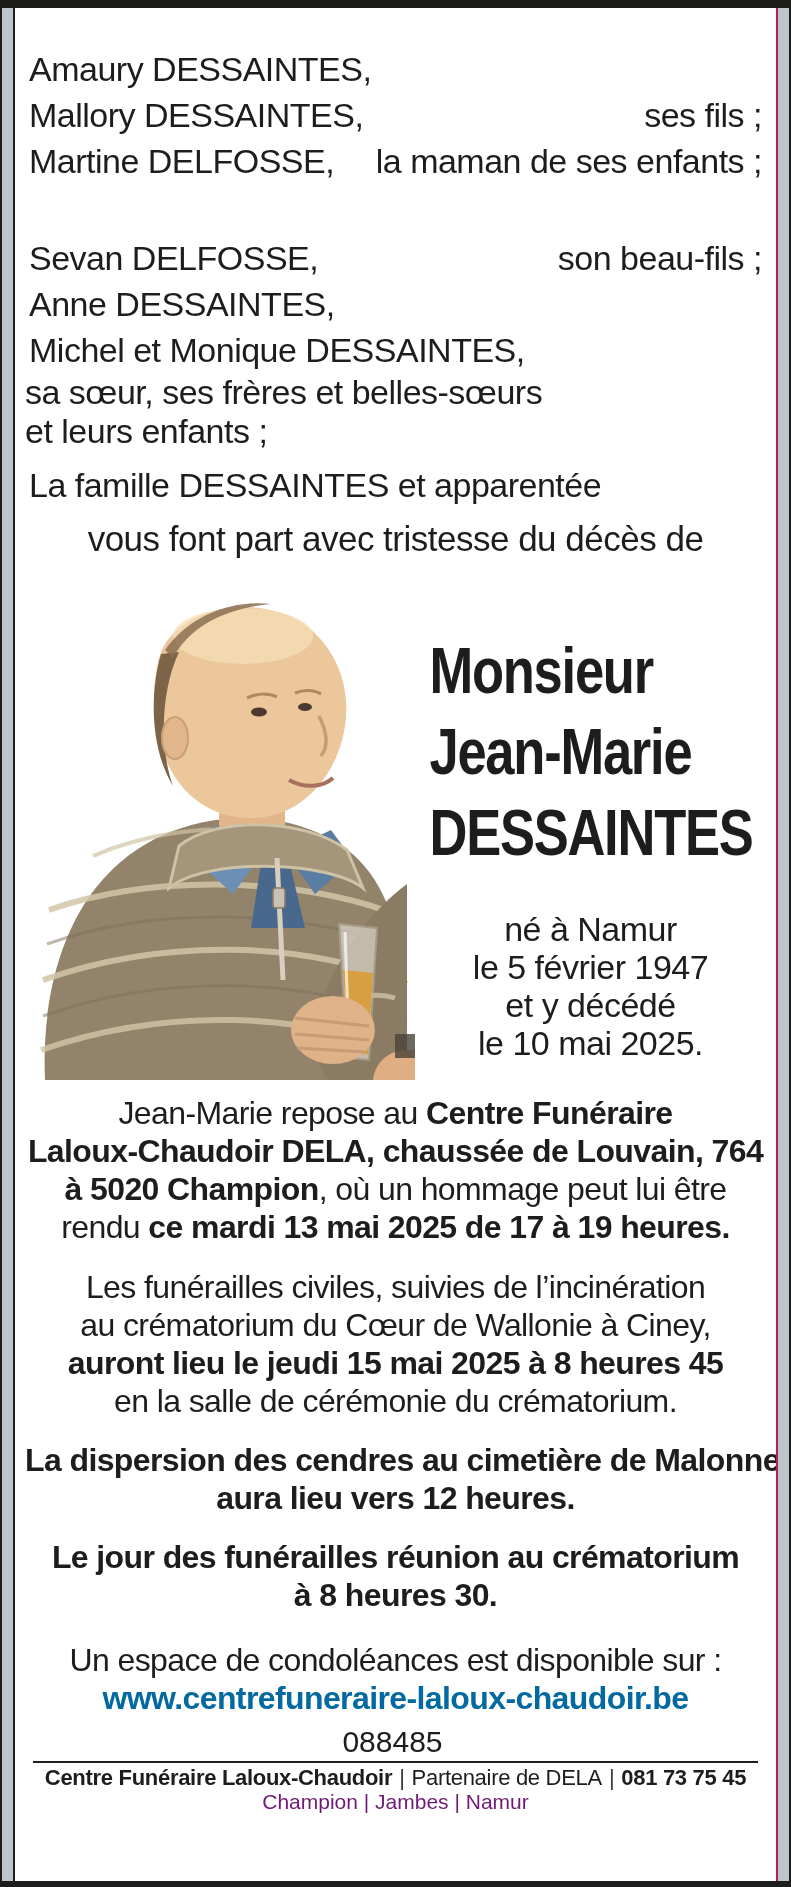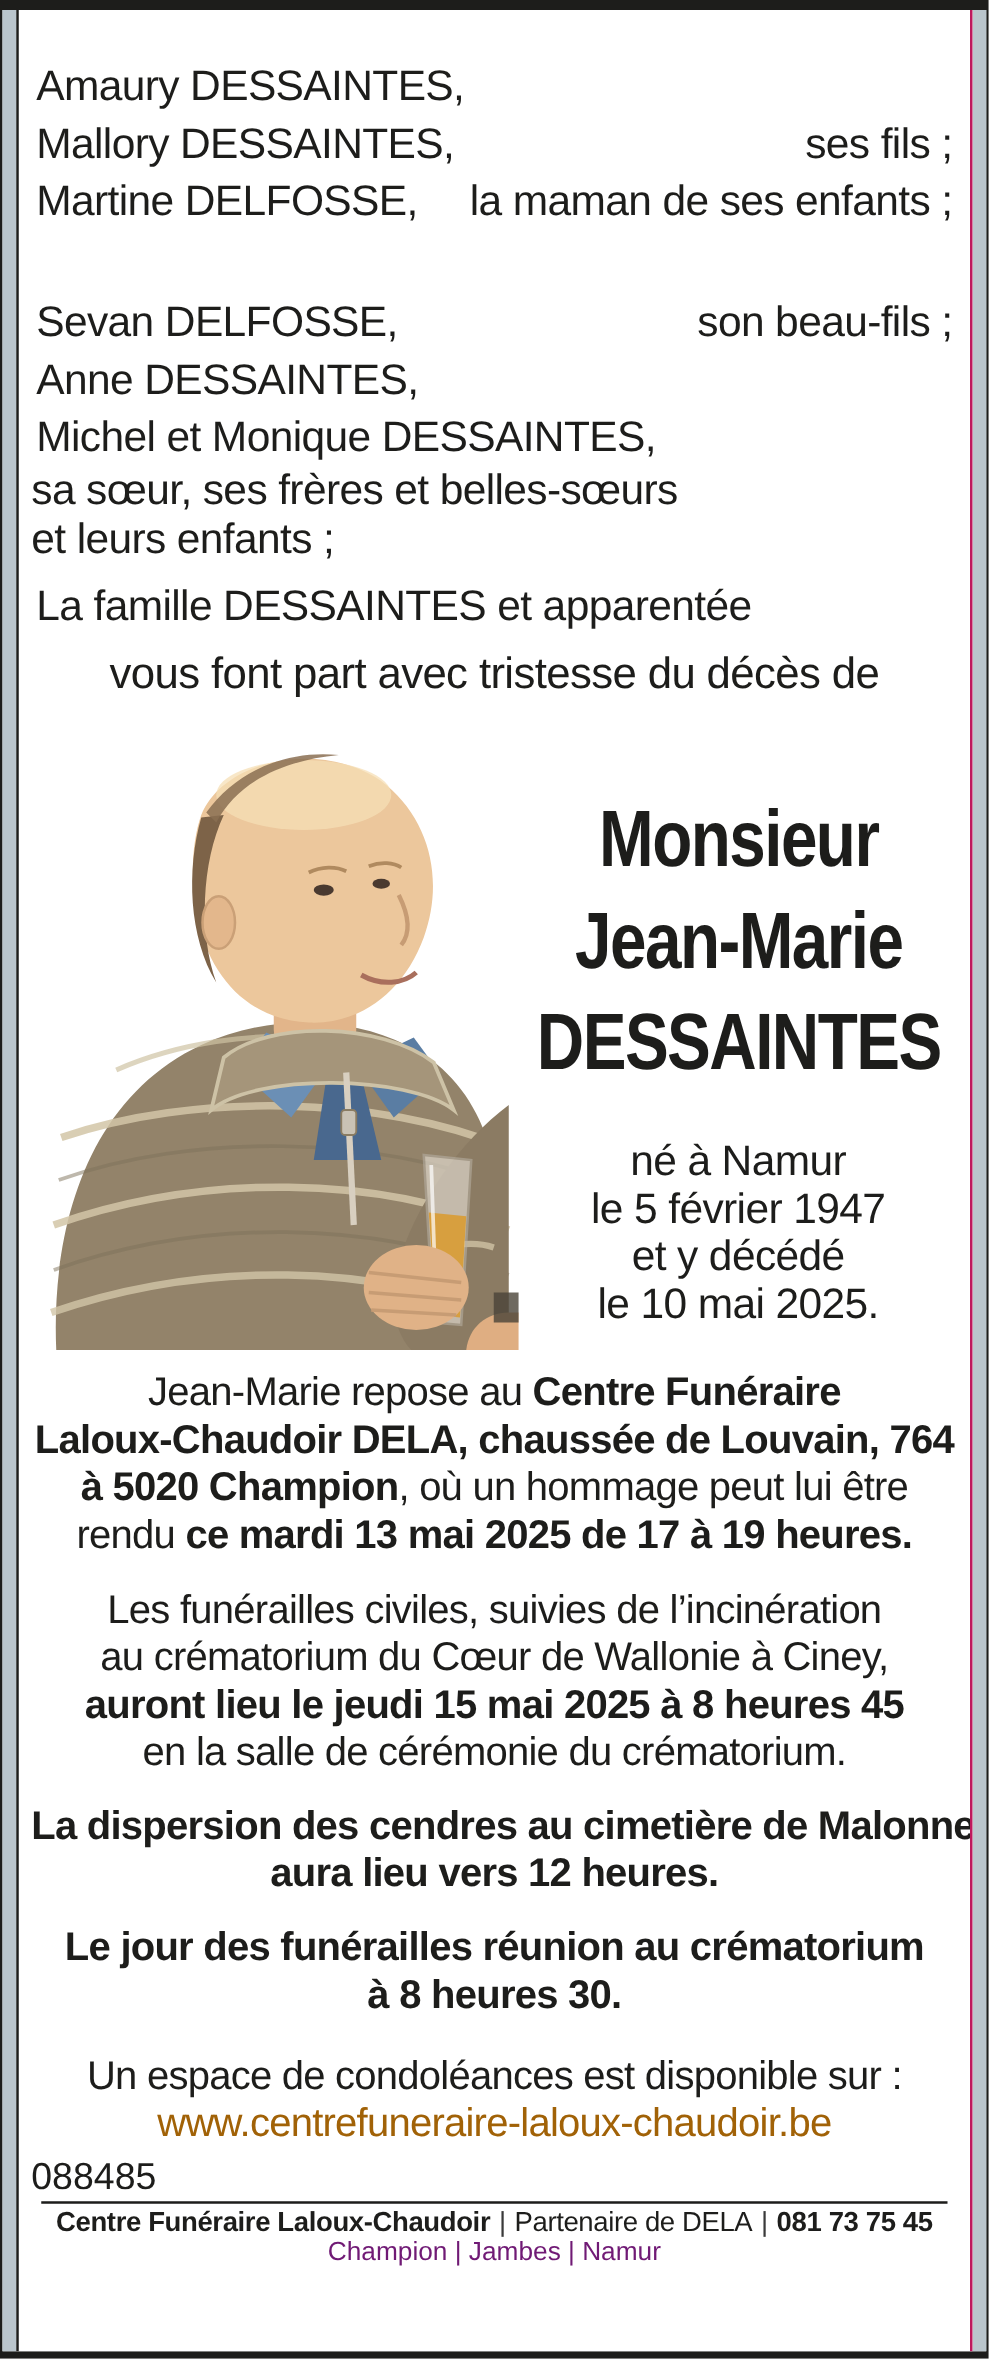--- a/index.html
+++ b/index.html
@@ -33,21 +33,21 @@
   .family-row.gap-before { margin-top: 51px; }
   .right-line { text-align: left; line-height: 39px; padding-right: 4px; white-space: nowrap; }
   .closing-line { margin-top: 11px; line-height: 46px; padding-left: 4px; }
   .intro-line { margin-top: 7px; font-size: 35px; line-height: 48px; text-align: center; letter-spacing: -0.5px; }
 
   
   .deceased-block { display: flex; margin-top: 25px; height: 492px; }
   .photo-wrap { flex: none; width: 382px; height: 492px; margin-left: 8px; }
   .photo-wrap svg { display: block; width: 382px; height: 492px; }
   .right-col { flex: 1; display: flex; flex-direction: column; align-items: center; min-width: 0; }
-  .name-block { margin-top: 43px; text-align: center; }
+  .name-block { margin-top: 43px; }
   .name-line {
     display: block;
     font-weight: bold;
     font-size: 64px;
     line-height: 81px;
     white-space: nowrap;
     letter-spacing: -1.5px;
     transform: scaleX(0.82);
     transform-origin: center;
   }
@@ -55,24 +55,24 @@
 
   
   .para { text-align: center; font-size: 32px; line-height: 38px; letter-spacing: -0.6px; }
   .para .pline { white-space: nowrap; }
   .para b { letter-spacing: -0.6px; }
   .para-repose { margin-top: 14px; }
   .para-funerals { margin-top: 22px; }
   .para-ashes { margin-top: 21px; font-weight: bold; }
   .para-meeting { margin-top: 21px; font-weight: bold; }
   .para-condolences { margin-top: 27px; }
-  .url-line { color: #a16207; text-decoration: none; }
-
-  
-  .ref-number { margin-top: 9px; text-align: left; font-size: 30px; line-height: 32px; padding-right: 6px; letter-spacing: 0; }
+  .url-line { color: #0369a1; text-decoration: none; font-weight: bold; }
+
+  
+  .ref-number { margin-top: 9px; text-align: center; font-size: 30px; line-height: 32px; padding-right: 6px; letter-spacing: 0; }
   .rule { border: none; border-top: 2px solid #1d1d1b; margin: 3px 8px 0 8px; }
   .footer-line1 { margin-top: 3px; text-align: center; font-size: 22px; line-height: 24px; letter-spacing: -0.3px; white-space: nowrap; }
   .footer-line1 b { letter-spacing: -0.3px; }
   .footer-pipe { font-weight: normal; color: #3a3a3a; padding: 0 7px; }
   .footer-line2 { text-align: center; font-size: 21px; line-height: 24px; color: #701a75; }
 </style>
 </head>
 <body>
 
 <div class="frame">

